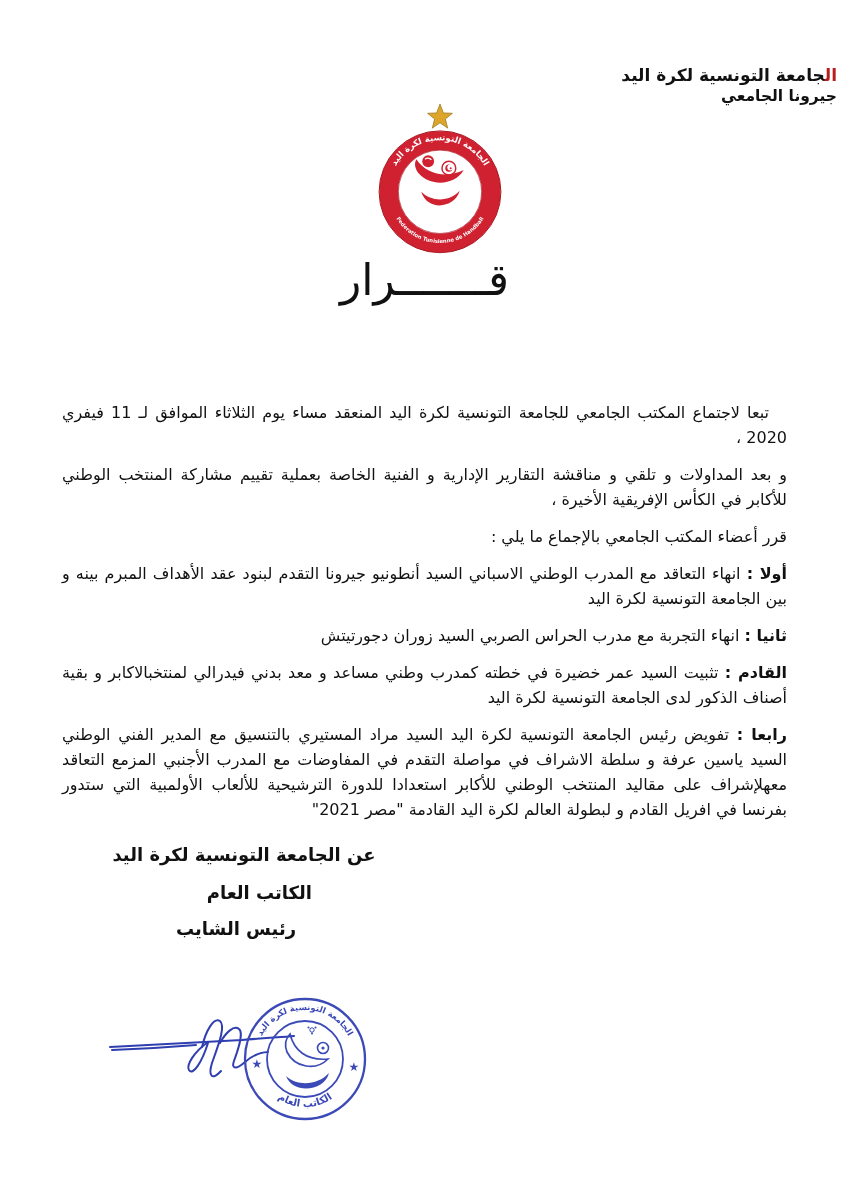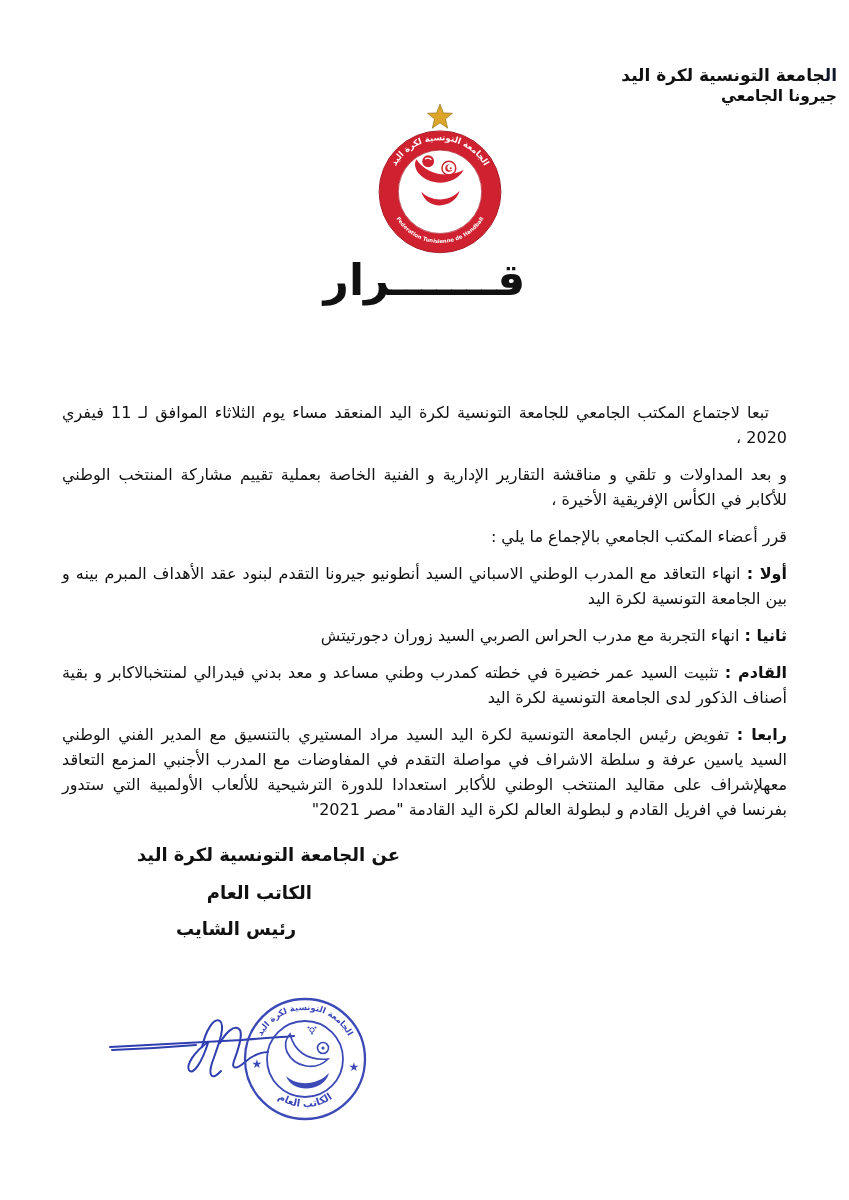--- a/index.html
+++ b/index.html
@@ -2,38 +2,38 @@
 <html lang="ar"><head>
 <meta charset="utf-8">
 <style>
   html,body{margin:0;padding:0;background:#ffffff;}
   body{width:849px;height:1200px;position:relative;font-family:"DejaVu Sans",sans-serif;color:#111;overflow:hidden;}
   .page{position:absolute;inset:0;background:#fff;}
 
   
   .header{position:absolute;top:64px;right:12px;text-align:right;direction:rtl;font-weight:bold;}
   .header .org{font-size:17px;line-height:22px;color:#111;}
-  .header .org .hl{color:#0f172a;}
+  .header .org .hl{color:#b91c1c;}
   .header .office{font-size:15.5px;line-height:20px;padding-left:45px;}
 
   
   .logo-wrap{position:absolute;left:371px;top:102px;width:138px;height:152px;}
 
   
-  .title{position:absolute;top:254px;left:0;width:100%;text-align:center;font-size:44px;font-weight:bold;direction:rtl;letter-spacing:1px;}
+  .title{position:absolute;top:254px;left:0;width:100%;text-align:center;font-size:44px;font-weight:normal;direction:rtl;letter-spacing:1px;}
 
   
   .body-text{position:absolute;top:400px;right:62px;left:62px;direction:rtl;font-size:16px;line-height:25px;text-align:justify;}
   .body-text p{margin:0 0 12px 0;}
   .body-text p.indent{text-indent:18px;}
   .clause-label{font-weight:bold;}
 
   
   .sig-block{position:absolute;left:88px;top:844px;width:312px;direction:rtl;font-weight:bold;font-size:18px;}
-  .sig-block .l1{text-align:right;margin-bottom:17px;}
+  .sig-block .l1{text-align:center;margin-bottom:17px;}
   .sig-block .l2{text-align:right;padding-right:88px;margin-bottom:15px;}
   .sig-block .l3{text-align:right;padding-right:104px;}
 
   
   .stamp-wrap{position:absolute;left:90px;top:972px;width:322px;height:172px;}
   svg text{font-family:"DejaVu Sans",sans-serif;}
 </style>
 </head>
 <body>
 

